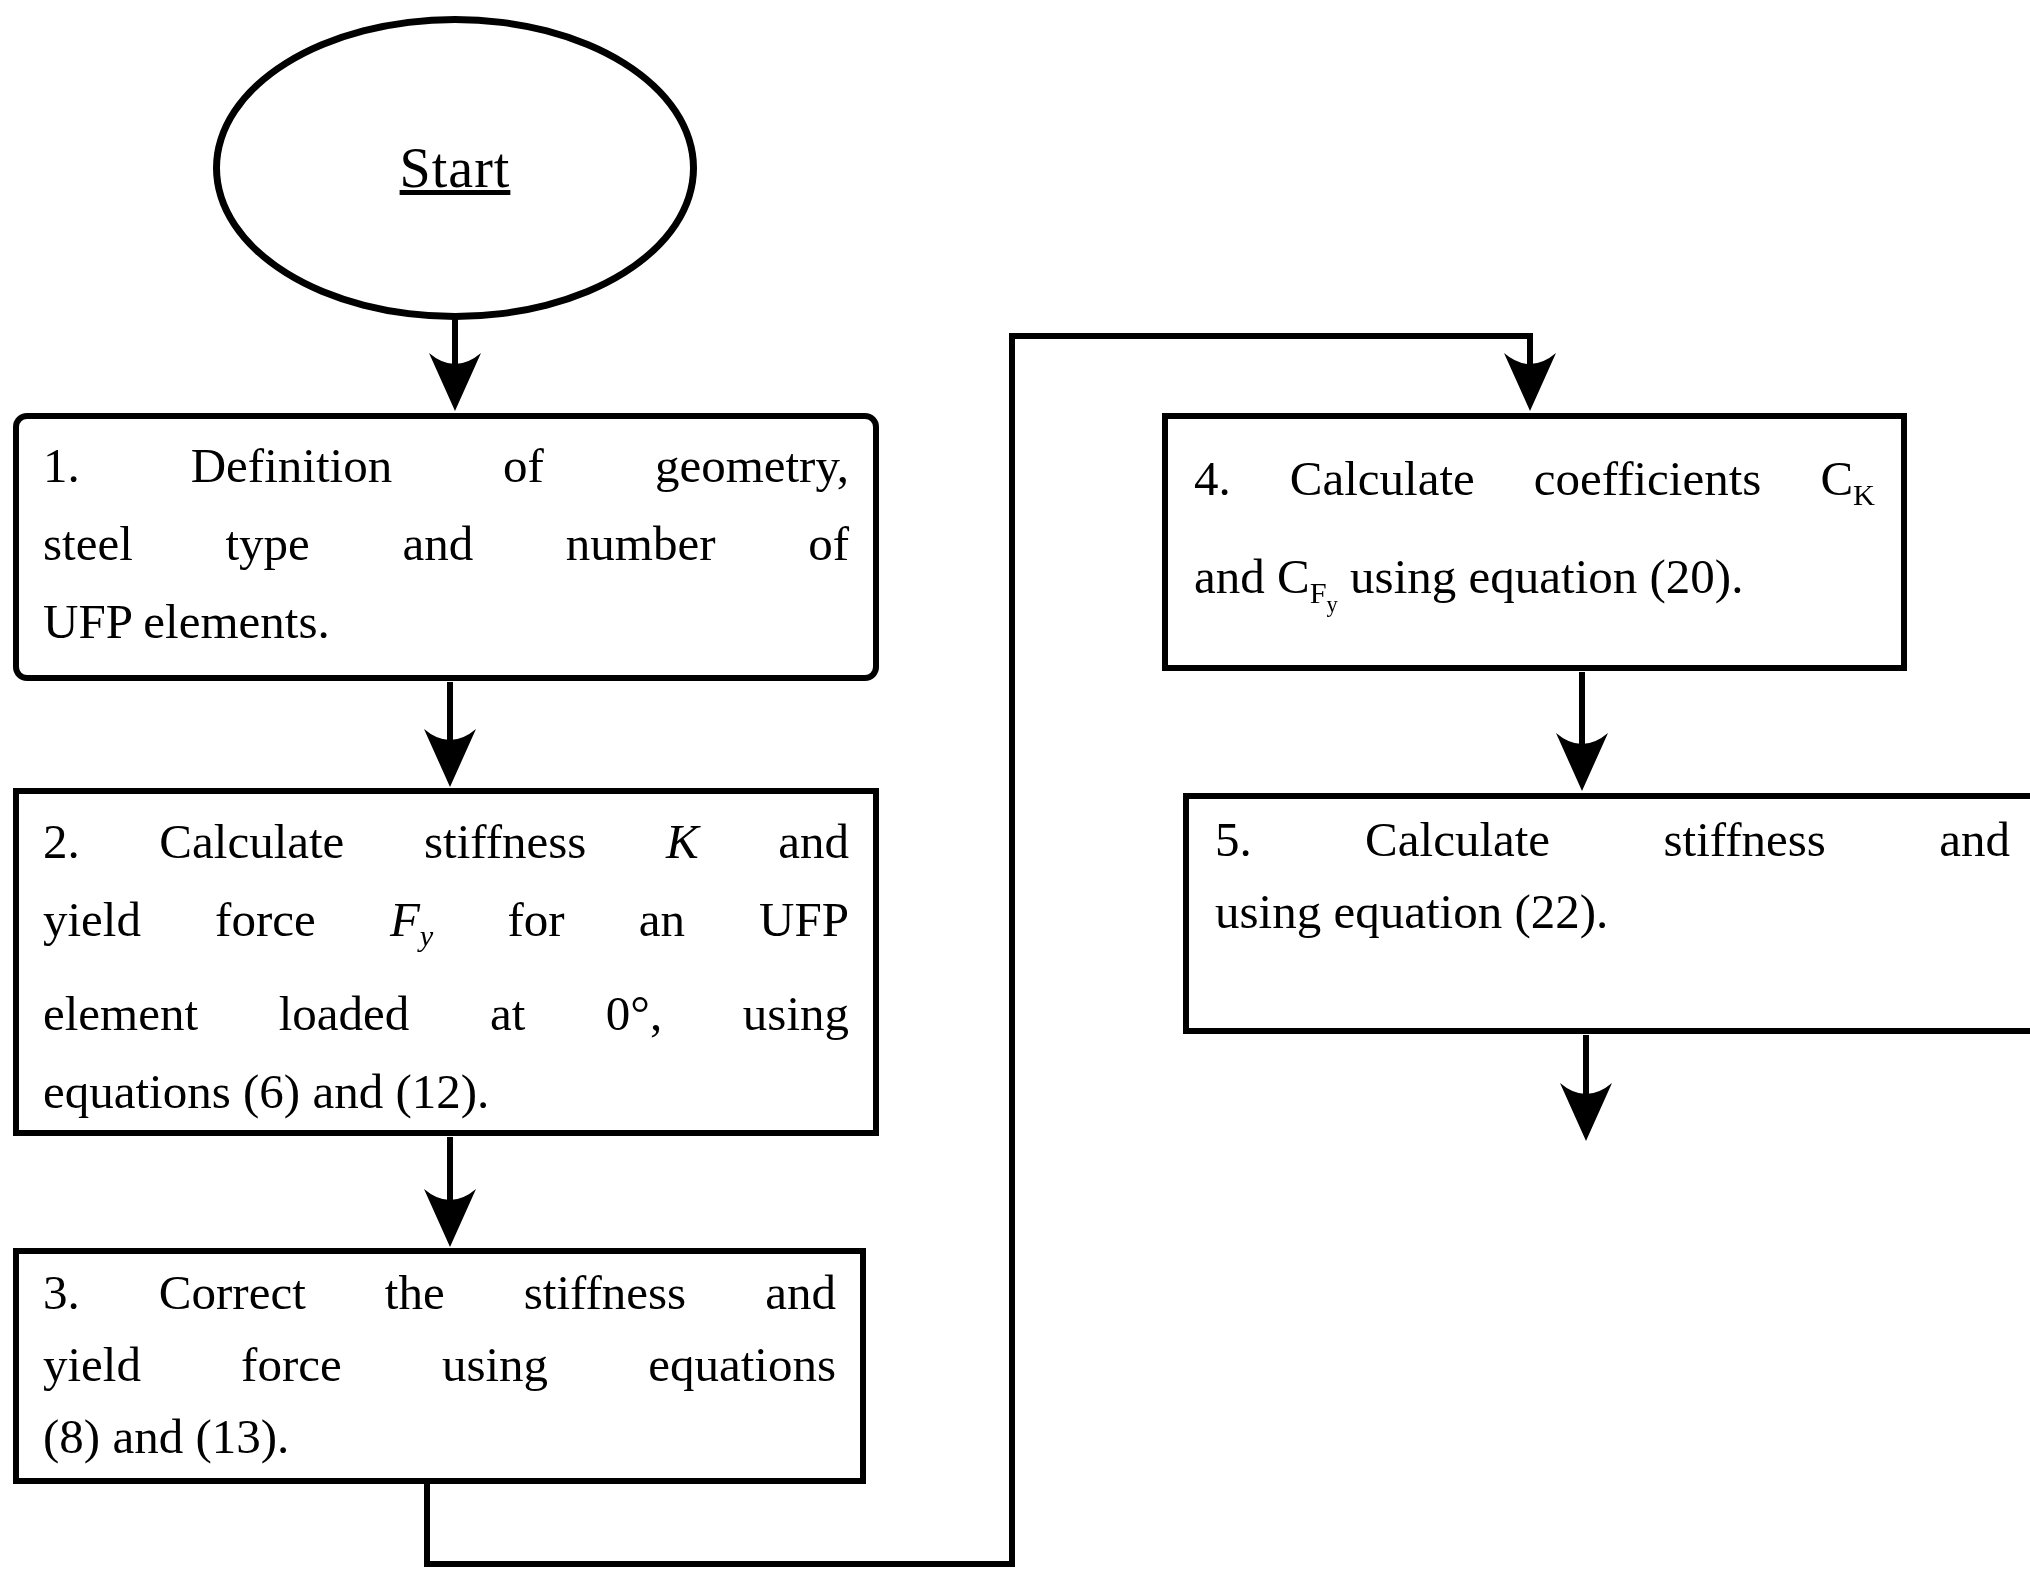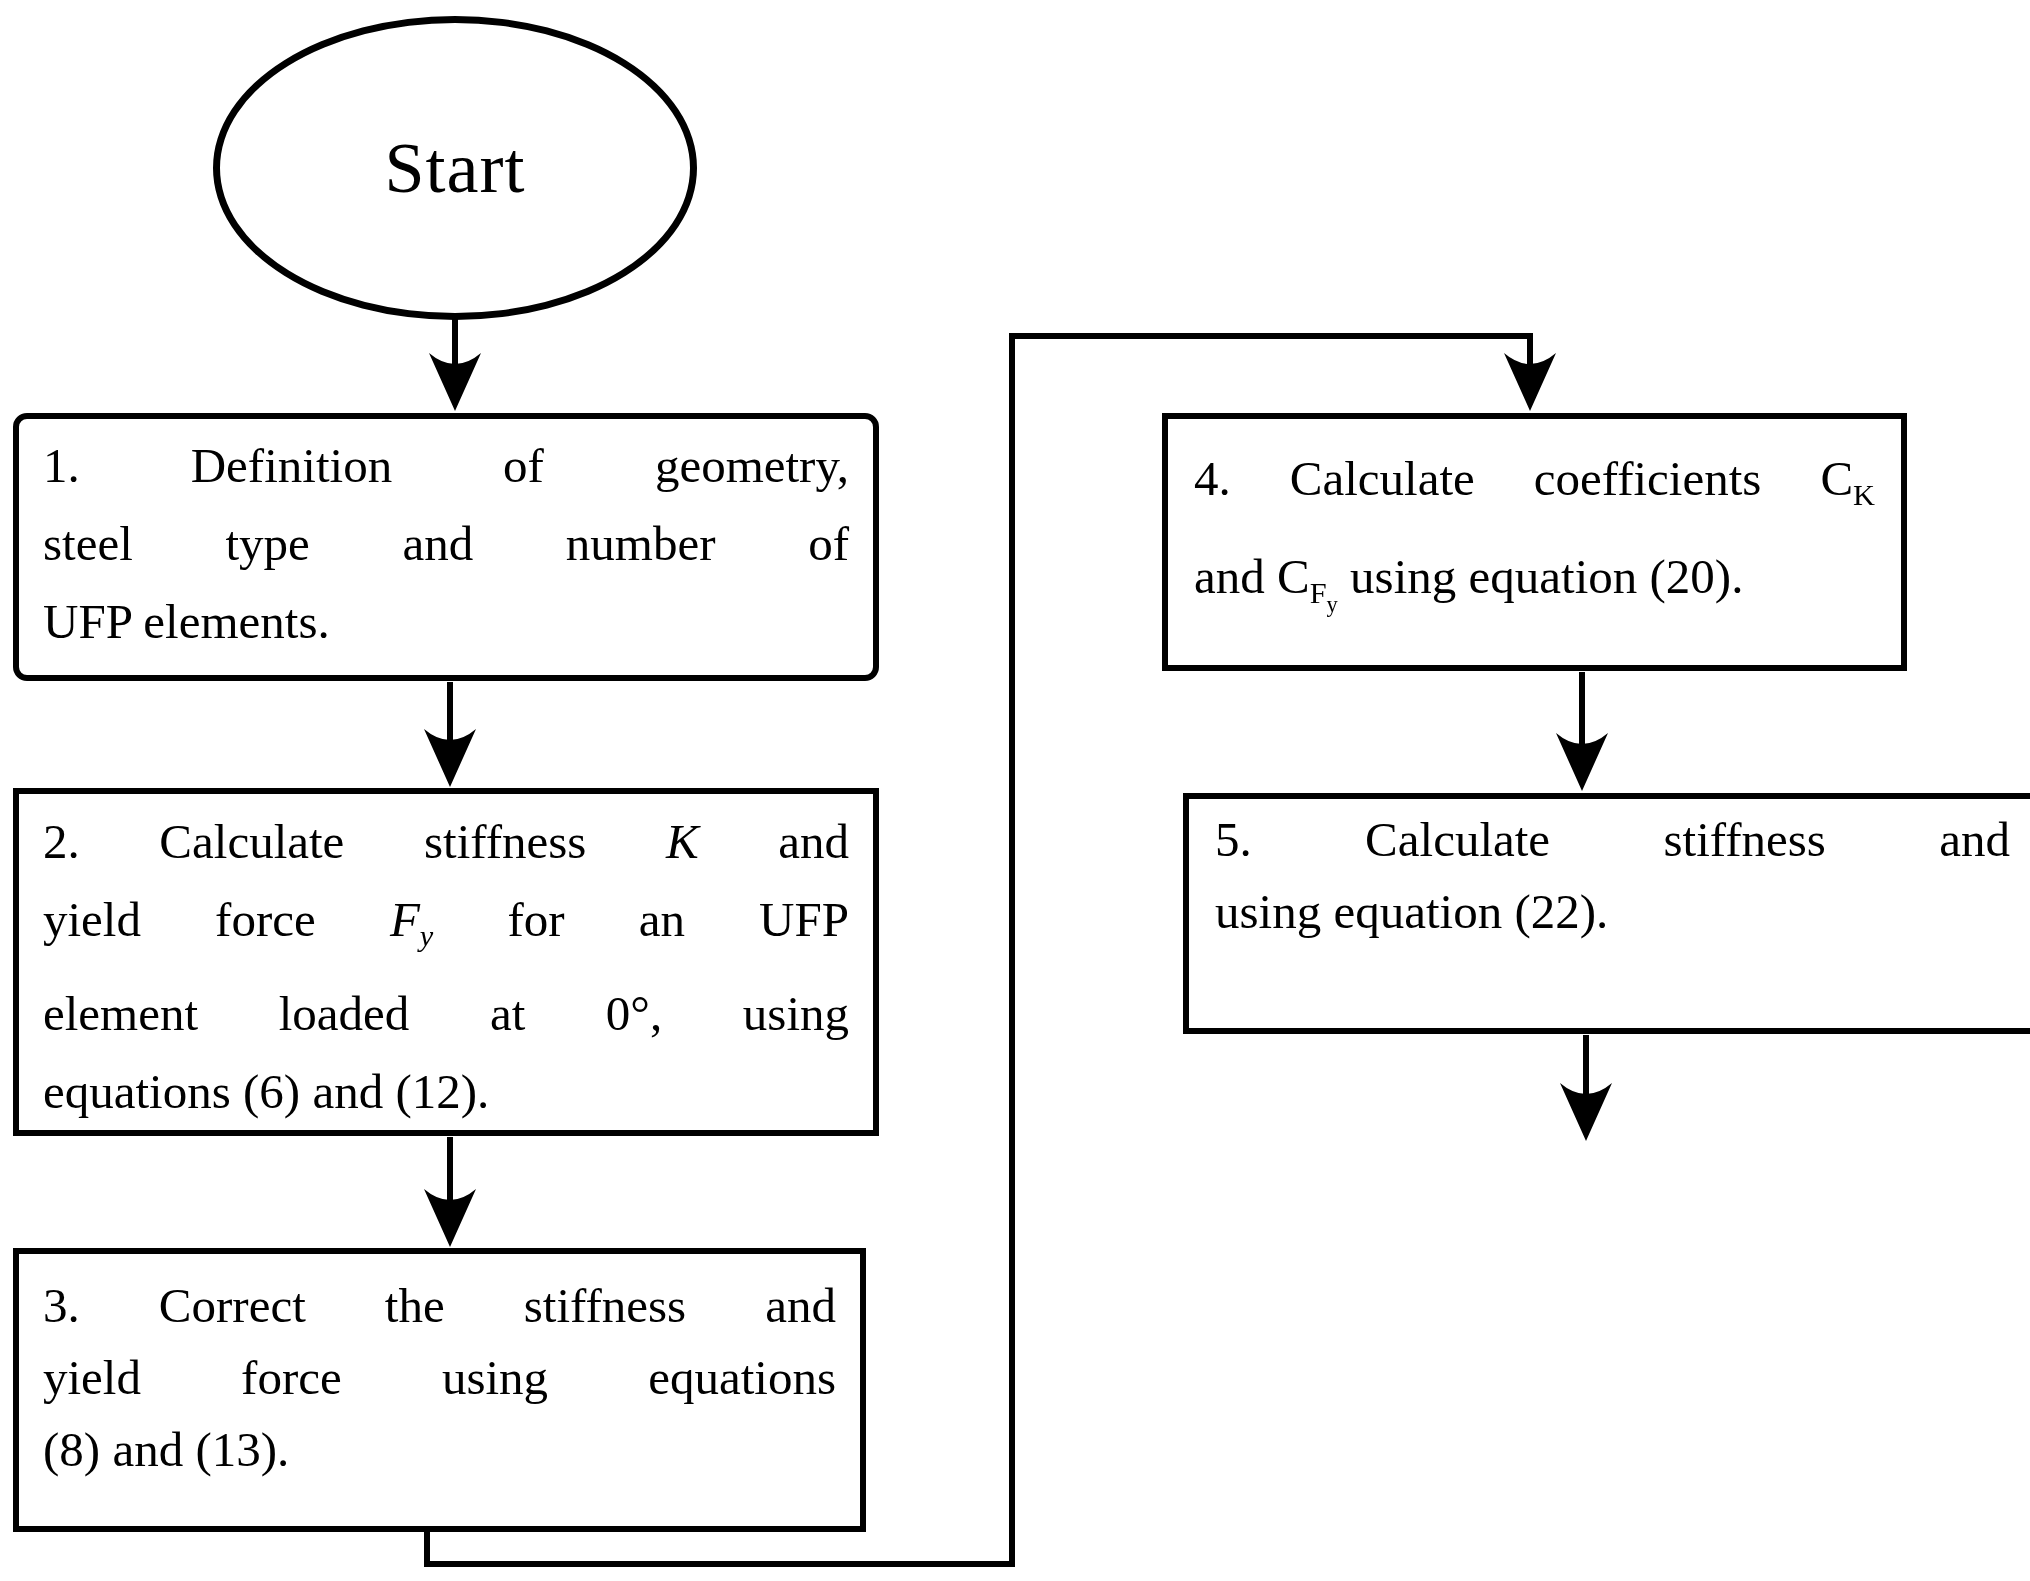--- a/index.html
+++ b/index.html
@@ -17,42 +17,43 @@
   .node { position: absolute; box-sizing: border-box; background: #ffffff; }
 
   .terminator {
     border: 7px solid #000000;
     border-radius: 50%;
     display: flex;
     align-items: center;
     justify-content: center;
   }
   .terminator .tlabel {
-    font-size: 72px;
+    font-size: 56px;
     line-height: 1;
     letter-spacing: 1px;
+    text-decoration: underline;
   }
 
   .process {
     border: 6px solid #000000;
     font-size: 49px;
   }
   .tline {
     text-align: justify;
     text-align-last: justify;
     white-space: normal;
     line-height: 78px;
   }
   .tline.last { text-align-last: left; }
 
   .tight .tline { line-height: 72px; }
 
   #step1-box { left: 13px;  top: 413px;  width: 866px; height: 268px; padding: 8px 24px; border-radius: 14px; }
   #step2-box { left: 13px;  top: 788px;  width: 866px; height: 348px; padding: 9px 24px; }
-  #step3-box { left: 13px;  top: 1248px; width: 853px; height: 284px; padding: 16px 24px; }
+  #step3-box { left: 13px;  top: 1248px; width: 853px; height: 236px; padding: 3px 24px; }
   #step4-box { left: 1162px; top: 413px; width: 745px; height: 258px;
                display: flex; flex-direction: column; justify-content: center; padding: 0 26px; }
   #step4-box .tline { line-height: 82px; }
   #step5-box { left: 1156px; top: 793px; width: 859px; height: 241px; padding: 5px 26px; margin-left: 27px; }
 
   #start-ellipse { left: 213px;  top: 16px;   width: 484px; height: 304px; }
   #end-ellipse   { left: 1354px; top: 1142px; width: 464px; height: 296px; }
 
   .i { font-style: italic; }
   .sub    { font-size: 62%; vertical-align: -0.32em; }

